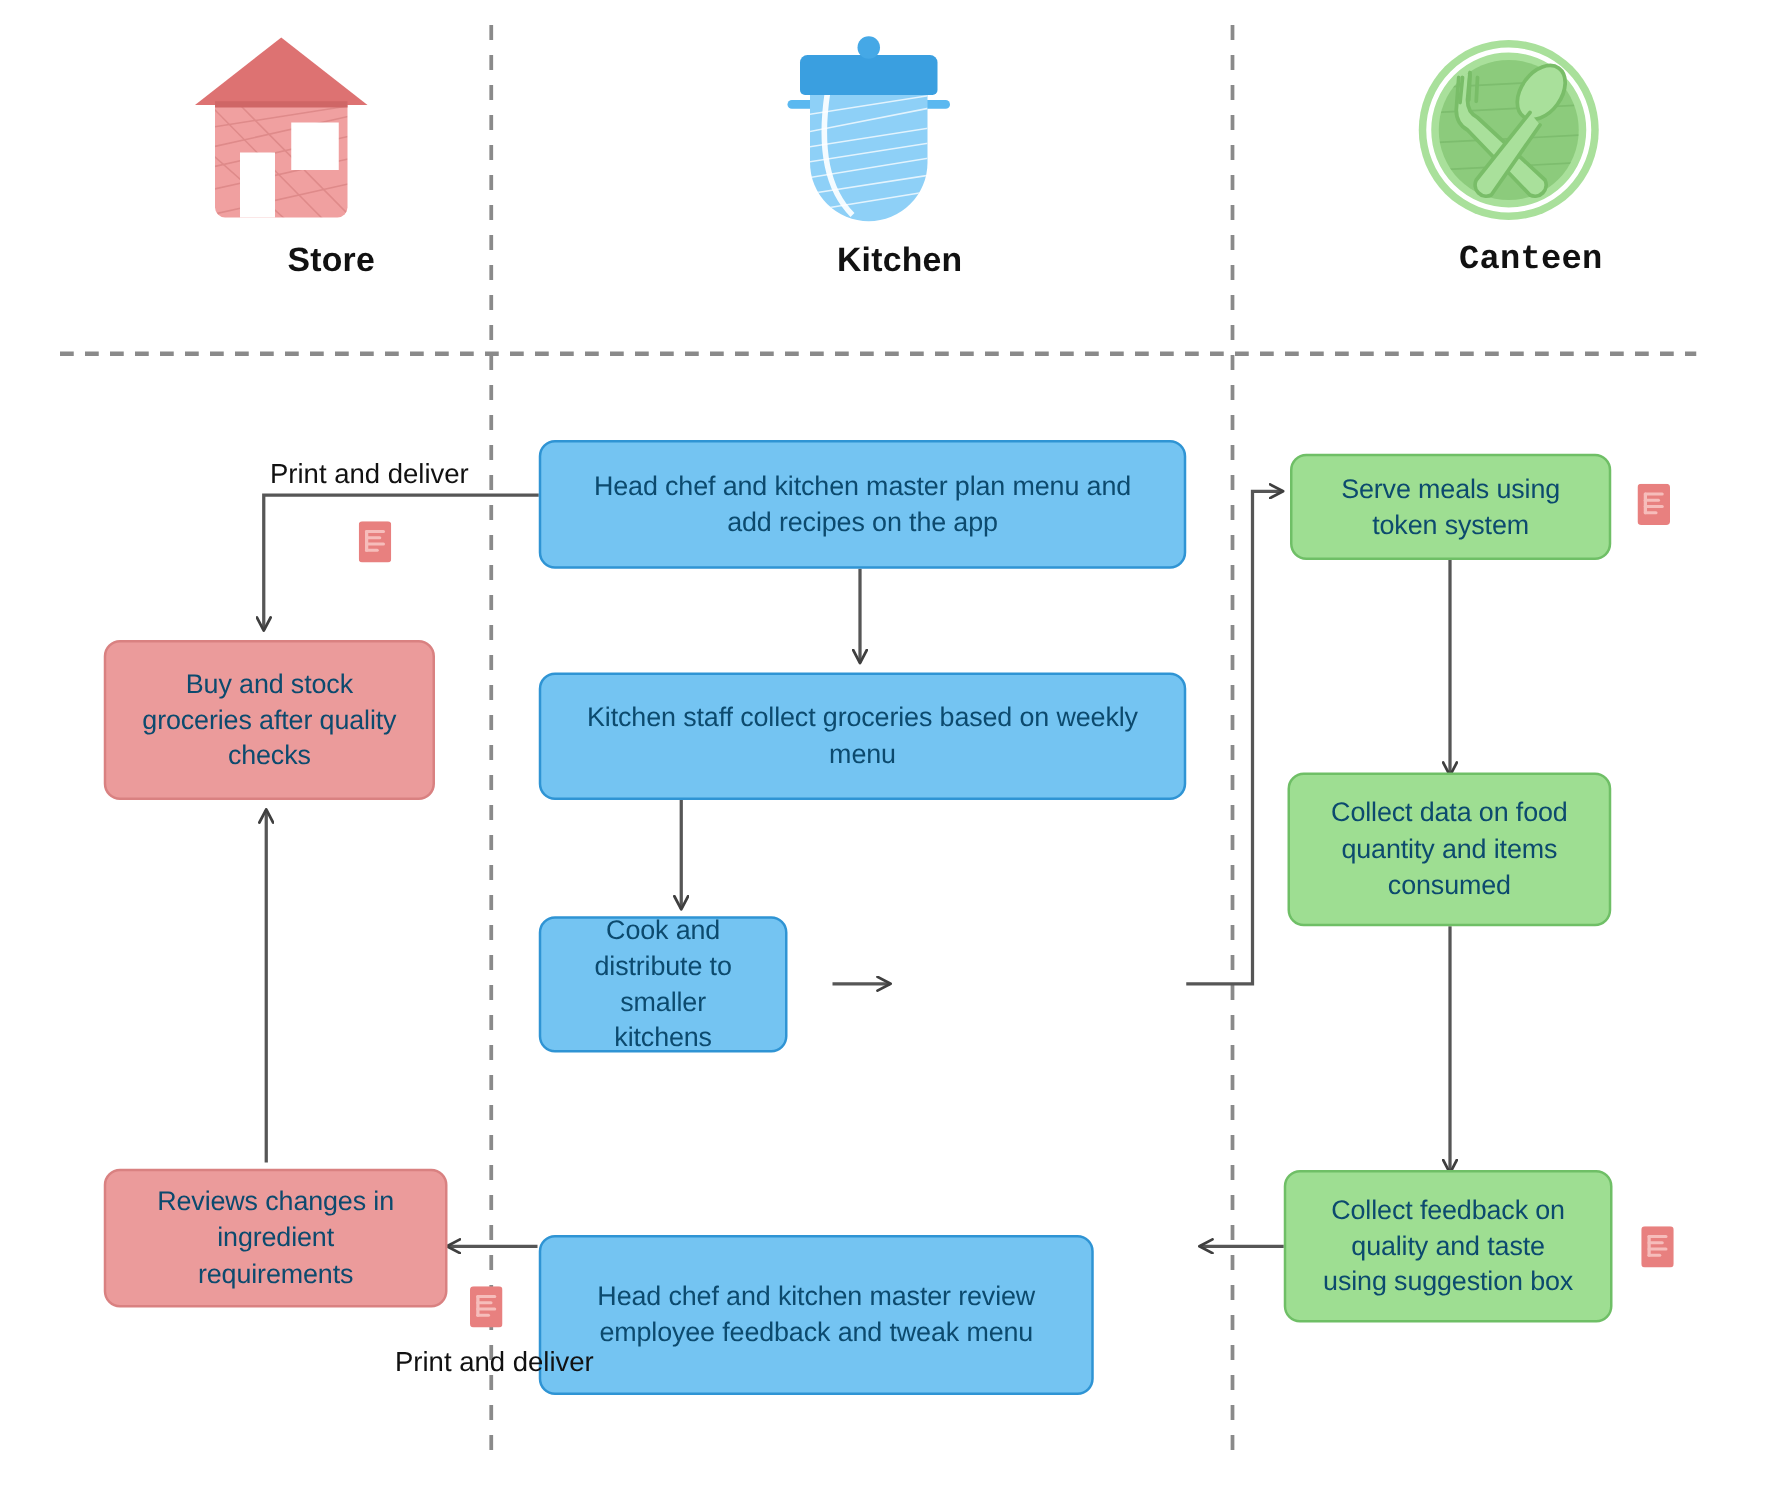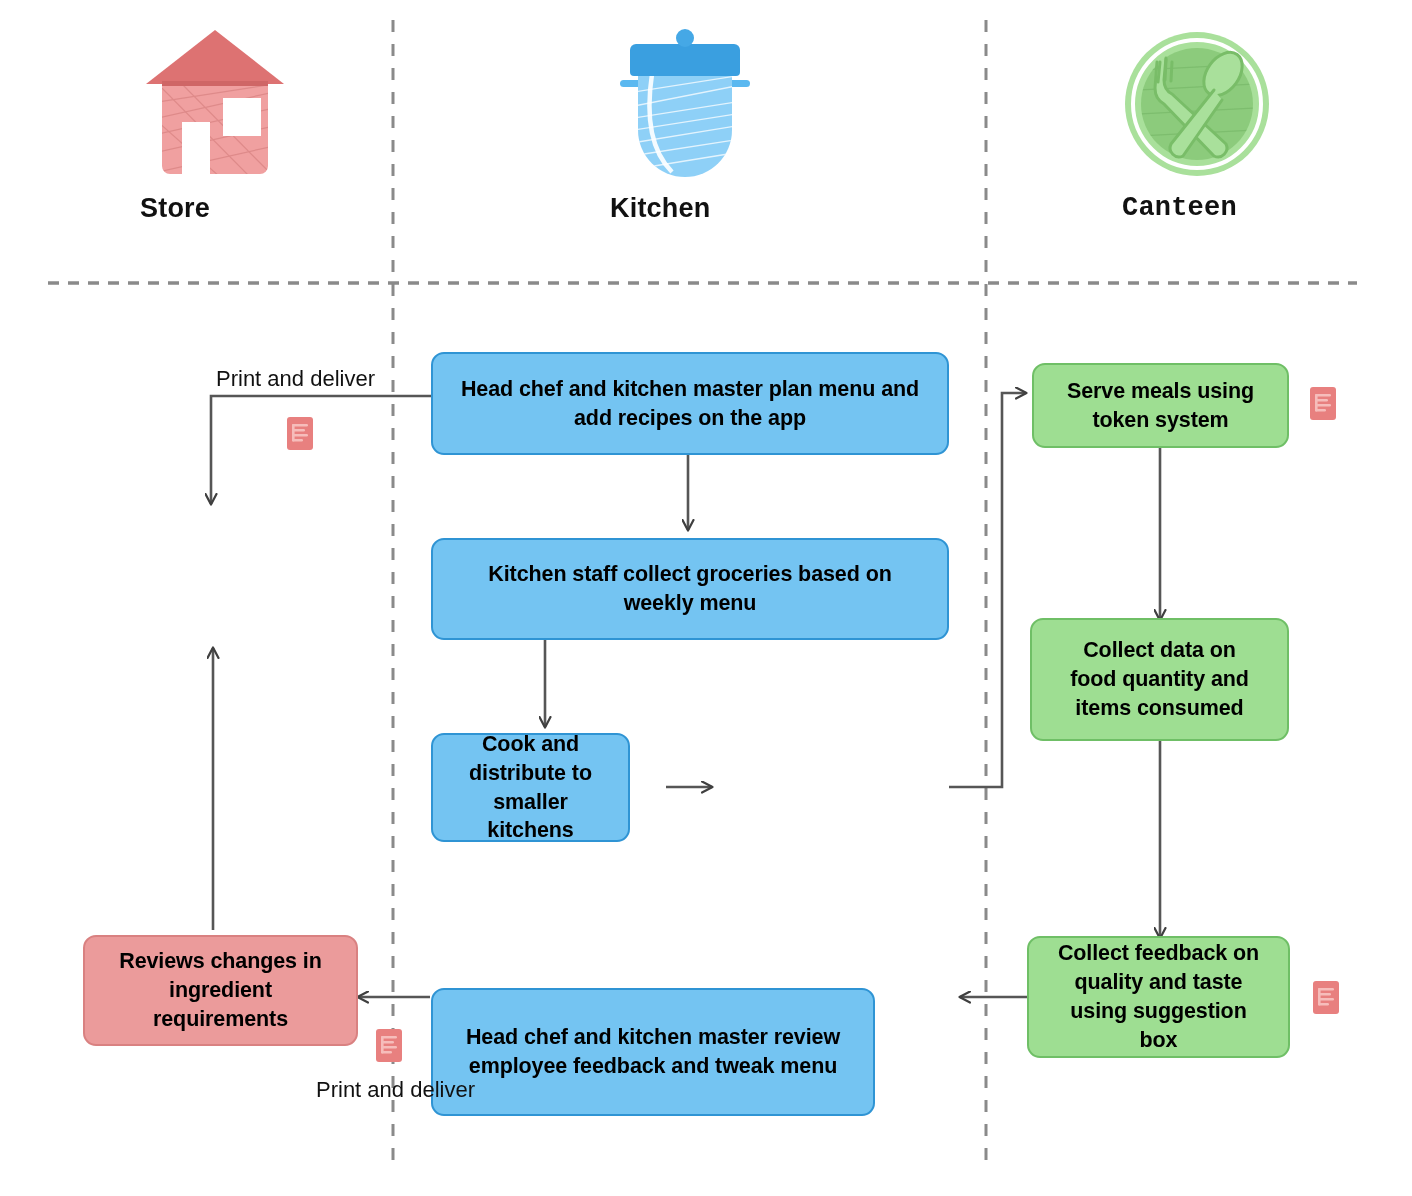--- a/index.html
+++ b/index.html
@@ -15,21 +15,21 @@
     width: 1412px;
     height: 1196px;
     background: #ffffff;
     overflow: hidden;
   }
   
   .lane-header {
     position: absolute;
     display: flex;
     flex-direction: column;
-    align-items: flex-start;
+    align-items: flex-end;
     justify-content: flex-start;
   }
   .lane-icon {
     width: 150px;
     height: 165px;
     display: block;
   }
   .lane-title {
     font-size: 27px;
     font-weight: bold;
@@ -41,24 +41,24 @@
   }
   
   .node {
     position: absolute;
     box-sizing: border-box;
     display: flex;
     align-items: center;
     justify-content: center;
     text-align: center;
     border-radius: 13px;
-    font-weight: bold;
+    font-weight: normal;
     font-size: 21.5px;
     line-height: 1.34;
-    color: #000000;
+    color: #0c4a6e;
     padding: 4px 26px;
     letter-spacing: -0.1px;
   }
   .node.blue {
     background: #74c4f2;
     border: 2.5px solid #2f94d4;
   }
   .node.green {
     background: #9ede92;
     border: 2.5px solid #6fbf66;
@@ -223,20 +223,23 @@
       <path d="M430 997 L358 997" marker-end="url(#ah)"></path>
 
       <path d="M213 930 L213 648" marker-end="url(#ah)"></path>
     </g>
   </svg>
 
   <div class="node blue" style="left:431px; top:352px; width:518px; height:103px;">
     <span>Head chef and kitchen master plan menu and add recipes on the app</span>
   </div>
 
+  <div class="node red" style="left:83px; top:512px; width:265px; height:128px;">
+    <span>Buy and stock groceries after quality checks</span>
+  </div>
 
   <div class="node blue" style="left:431px; top:538px; width:518px; height:102px;">
     <span>Kitchen staff collect groceries based on weekly menu</span>
   </div>
 
   <div class="node blue" style="left:431px; top:733px; width:199px; height:109px;">
     <span>Cook and distribute to smaller kitchens</span>
   </div>
 
 

